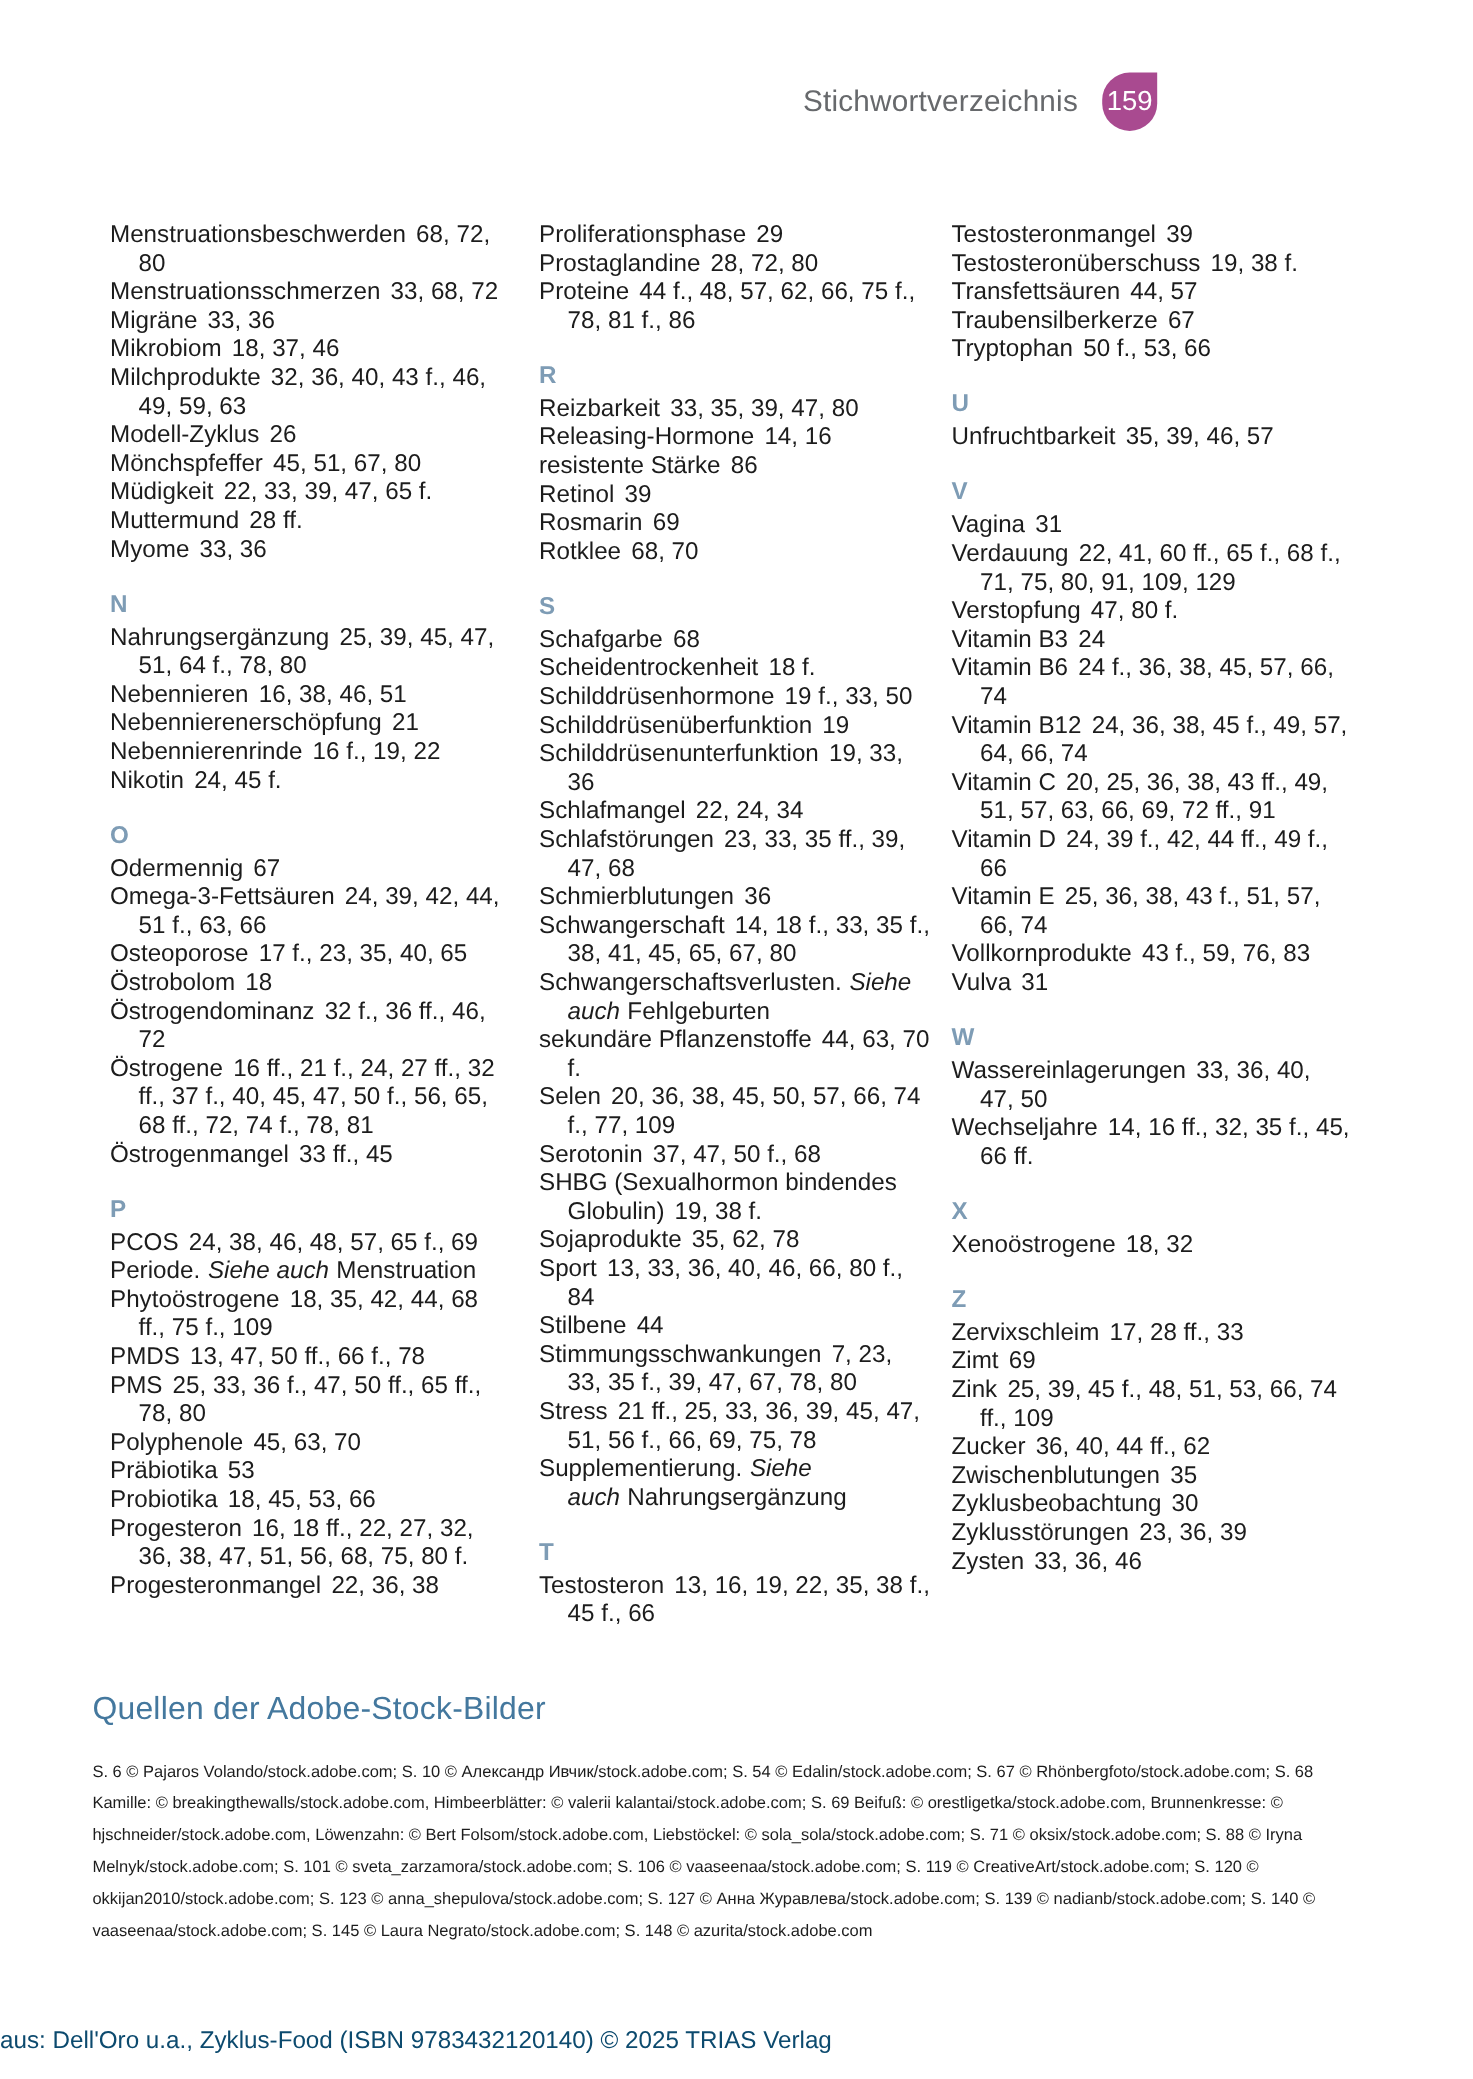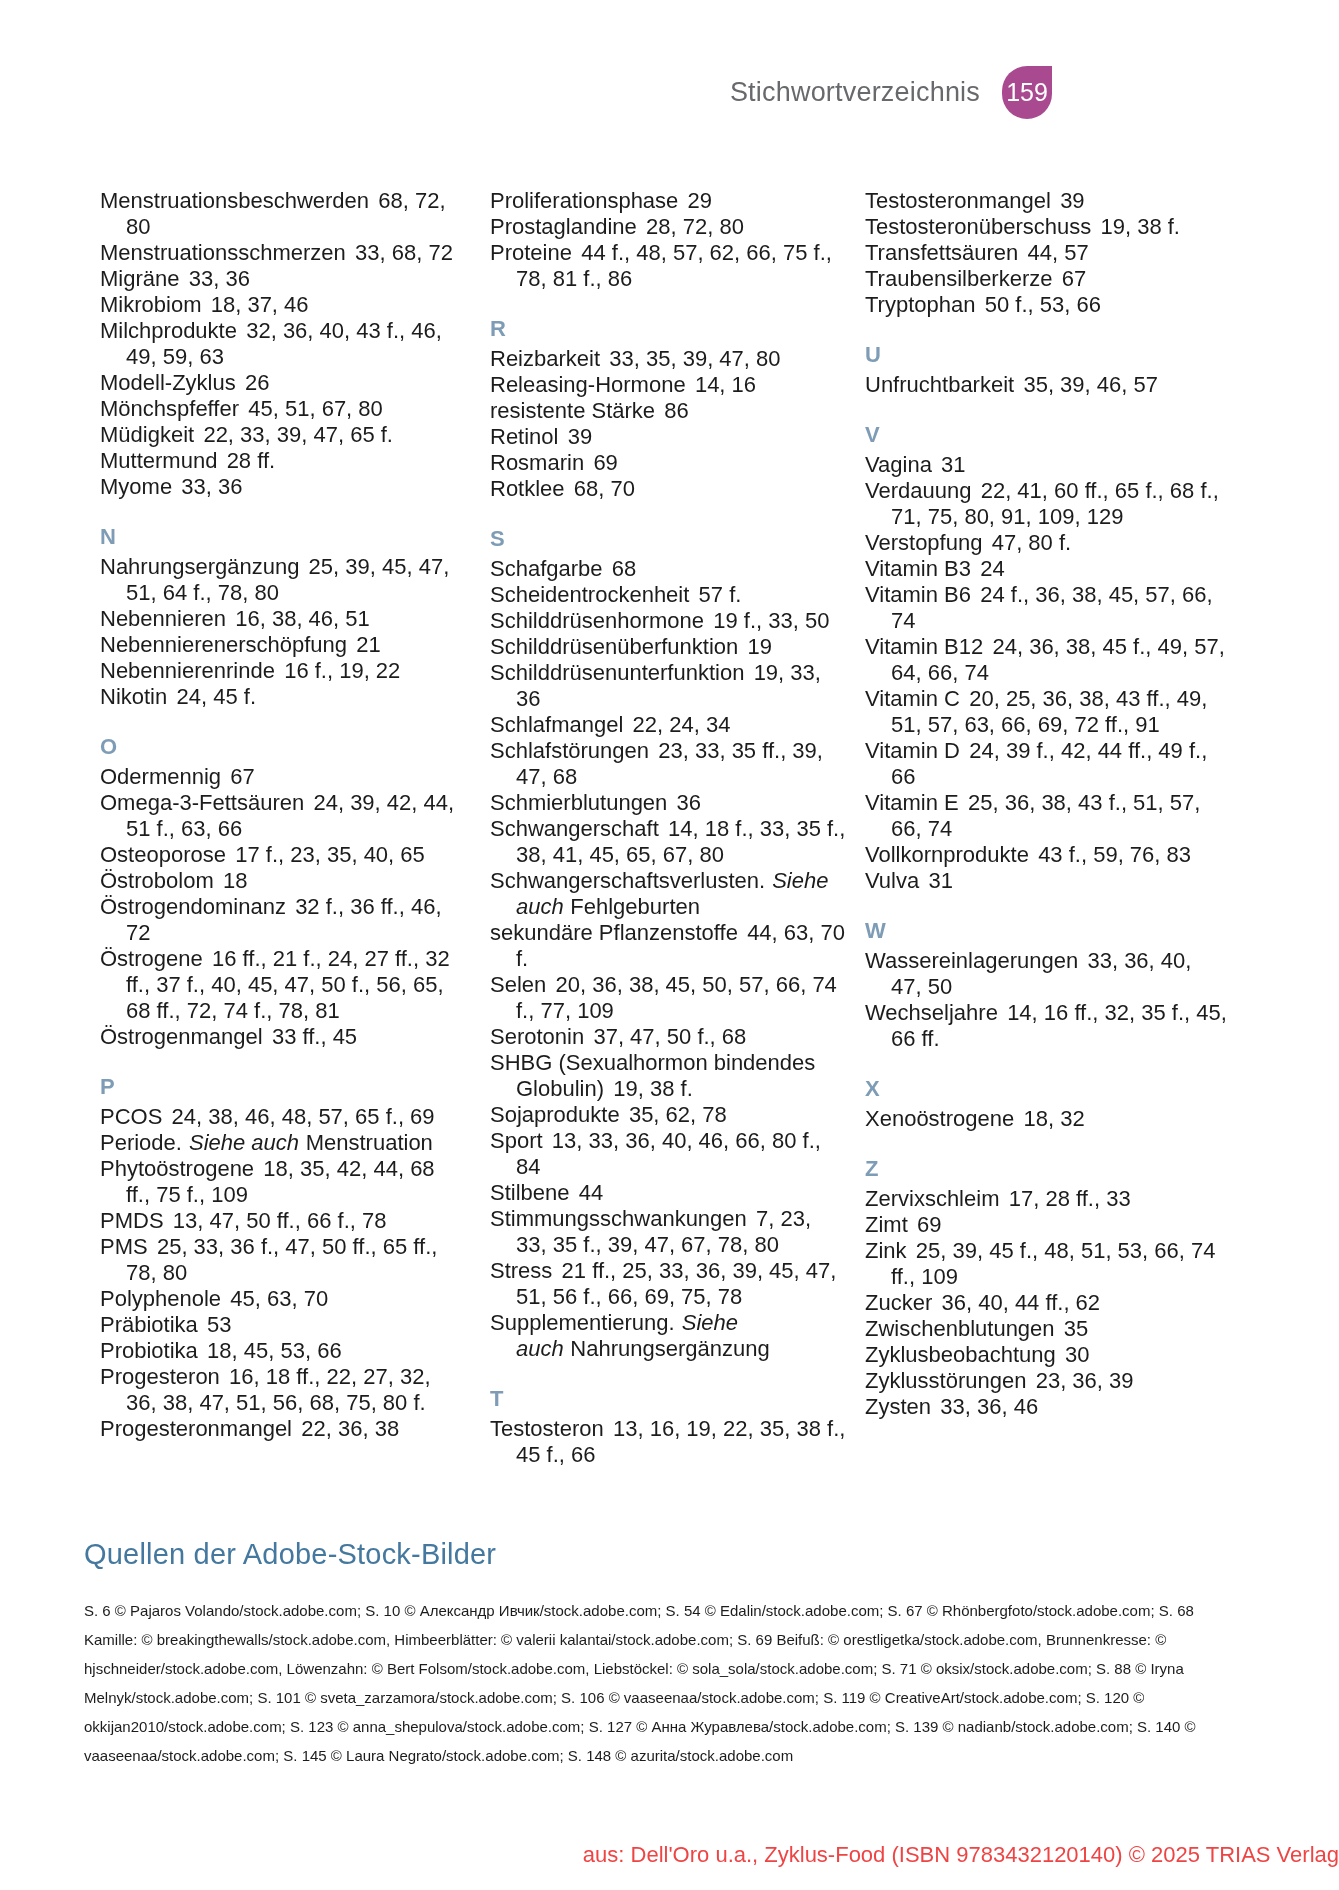--- a/index.html
+++ b/index.html
@@ -21,21 +21,21 @@
   }
   .badge{
     width:50px;height:53px;
     background:#a94a90;
     border-radius:25px 0 25px 25px;
     display:flex;align-items:center;justify-content:center;
     color:#ffffff;font-size:25px;font-weight:normal;
   }
   
   .index{position:absolute;top:188px;left:100px;width:1140px;}
-  .col{position:absolute;top:0;}
+  .col{position:absolute;top:12px;}
   .col1{left:0;width:356px;}
   .col2{left:390px;width:356px;}
   .col3{left:765px;width:362px;}
   .entry{
     font-size:22px;line-height:26px;
     padding-left:26px;text-indent:-26px;
   }
   .pages{margin-left:.42em;}
   .see{font-style:italic;margin-left:.32em;}
   .see-ref{margin-left:.3em;text-align:right;}
@@ -51,21 +51,21 @@
     font-size:29px;font-weight:normal;color:#44789e;letter-spacing:.2px;
   }
   .sources-text{
     margin:0;
     font-size:15px;line-height:29px;color:#1c1c1c;
     overflow-wrap:anywhere;
   }
   
   .footer{
     position:absolute;top:1842px;left:0;width:100%;
-    text-align:right;font-size:22px;color:#ef4444;
+    text-align:left;font-size:22px;color:#0c4a6e;
   }
 </style>
 </head>
 <body>
 
 <div class="page">
 
   <div class="header">
     <span class="page-title" style="color: rgb(103, 105, 108);">Stichwortverzeichnis</span>
     <span class="badge" style="background: rgb(169, 74, 144);">159</span>
@@ -115,21 +115,21 @@
         <div class="entry"><span class="term">Proteine</span><span class="pages">44 f., 48, 57, 62, 66, 75 f., 78, 81 f., 86</span></div>
         <div class="letter" style="color: rgb(126, 156, 181);">R</div>
         <div class="entry"><span class="term">Reizbarkeit</span><span class="pages">33, 35, 39, 47, 80</span></div>
         <div class="entry"><span class="term">Releasing-Hormone</span><span class="pages">14, 16</span></div>
         <div class="entry"><span class="term">resistente Stärke</span><span class="pages">86</span></div>
         <div class="entry"><span class="term">Retinol</span><span class="pages">39</span></div>
         <div class="entry"><span class="term">Rosmarin</span><span class="pages">69</span></div>
         <div class="entry"><span class="term">Rotklee</span><span class="pages">68, 70</span></div>
         <div class="letter" style="color: rgb(126, 156, 181);">S</div>
         <div class="entry"><span class="term">Schafgarbe</span><span class="pages">68</span></div>
-        <div class="entry"><span class="term">Scheidentrockenheit</span><span class="pages">57 f.</span></div>
+        <div class="entry"><span class="term">Scheidentrockenheit</span><span class="pages">18 f.</span></div>
         <div class="entry"><span class="term">Schilddrüsenhormone</span><span class="pages">19 f., 33, 50</span></div>
         <div class="entry"><span class="term">Schilddrüsenüberfunktion</span><span class="pages">19</span></div>
         <div class="entry"><span class="term">Schilddrüsenunterfunktion</span><span class="pages">19, 33, 36</span></div>
         <div class="entry"><span class="term">Schlafmangel</span><span class="pages">22, 24, 34</span></div>
         <div class="entry"><span class="term">Schlafstörungen</span><span class="pages">23, 33, 35 ff., 39, 47, 68</span></div>
         <div class="entry"><span class="term">Schmierblutungen</span><span class="pages">36</span></div>
         <div class="entry"><span class="term">Schwangerschaft</span><span class="pages">14, 18 f., 33, 35 f., 38, 41, 45, 65, 67, 80</span></div>
         <div class="entry"><span class="term">Schwangerschaftsverlusten.</span><span class="see">Siehe auch</span><span class="see-ref">Fehlgeburten</span></div>
         <div class="entry"><span class="term">sekundäre Pflanzenstoffe</span><span class="pages">44, 63, 70 f.</span></div>
         <div class="entry"><span class="term">Selen</span><span class="pages">20, 36, 38, 45, 50, 57, 66, 74 f., 77, 109</span></div>

